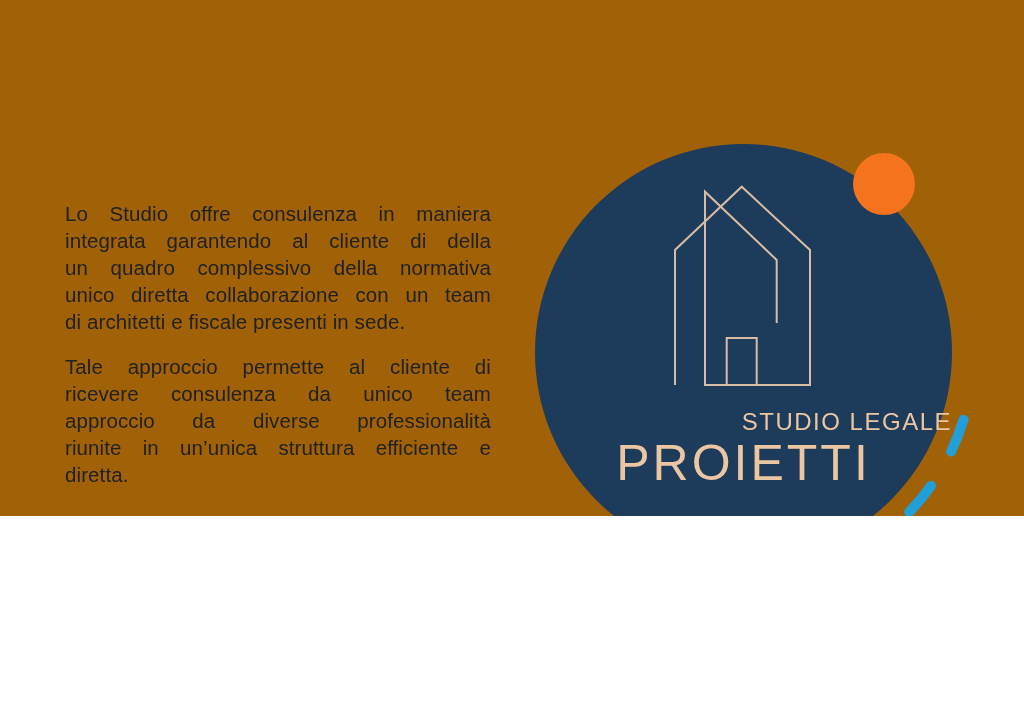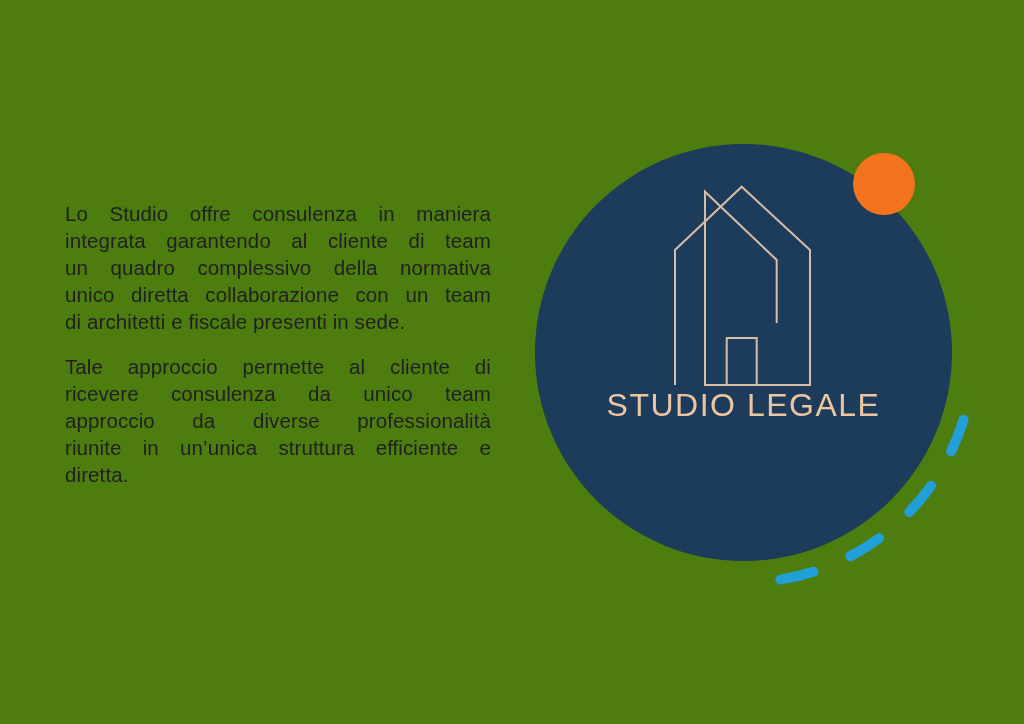--- a/index.html
+++ b/index.html
@@ -3,22 +3,22 @@
 <meta charset="utf-8">
 <style>
   html, body {
     margin: 0;
     padding: 0;
     background: #ffffff;
   }
   .slide {
     position: relative;
     width: 1024px;
-    height: 724px;
-    background: #4d7c0f;
+    height: 516px;
+    background: #a16207;
     overflow: hidden;
     font-family: "Liberation Sans", sans-serif;
   }
 
   
   .intro {
     position: absolute;
     left: 65px;
     top: 200px;
     width: 426px;
@@ -51,43 +51,44 @@
   
   .wordmark {
     position: absolute;
     left: 535px;
     width: 417px;
     text-align: center;
     color: #ecc6a2;
     pointer-events: none;
   }
   .wordmark-top {
-    top: 389px;
-    font-size: 32px;
+    top: 406px;
+    font-size: 24px;
     line-height: 32px;
     letter-spacing: 1.5px;
     font-weight: 400;
+    text-align: right;
   }
   .wordmark-bottom {
     top: 438px;
     font-size: 50px;
     line-height: 50px;
     letter-spacing: 3px;
     font-weight: 400;
   }
 </style>
 </head>
 <body>
 
 <div class="slide">
 
   <div class="intro">
     <div class="para">
       <div class="line">Lo Studio offre consulenza in maniera</div>
-      <div class="line">integrata garantendo al cliente di team</div>
+      <div class="line">integrata garantendo al cliente di della</div>
       <div class="line">un quadro complessivo della normativa</div>
       <div class="line">unico diretta collaborazione con un team</div>
       <div class="line last">di architetti e fiscale presenti in sede.</div>
     </div>
     <div class="para">
       <div class="line">Tale approccio permette al cliente di</div>
       <div class="line">ricevere consulenza da unico team</div>
       <div class="line">approccio da diverse professionalità</div>
       <div class="line">riunite in un’unica struttura efficiente e</div>
       <div class="line last">diretta.</div>
@@ -102,14 +103,15 @@
 
     <g fill="none" stroke-width="2" stroke-linecap="butt" stroke-linejoin="miter" stroke="#d8bca4">
       <path d="M 675 385 L 675 250 L 741.7 186.7 L 810 250 L 810 385 L 705 385 L 705 191.7 L 776.7 260 L 776.7 323"></path>
       <path d="M 726.7 385 L 726.7 338 L 756.7 338 L 756.7 385"></path>
     </g>
 
     <path d="M 963.5 419.7 A 230 230 0 0 1 751.5 582.4" fill="none" stroke-width="10" stroke-linecap="round" stroke-dasharray="34 40" stroke="#219fd9"></path>
   </svg>
 
   <div class="wordmark wordmark-top">STUDIO LEGALE</div>
+  <div class="wordmark wordmark-bottom">PROIETTI</div>
 
 </div>
 
 </body></html>

